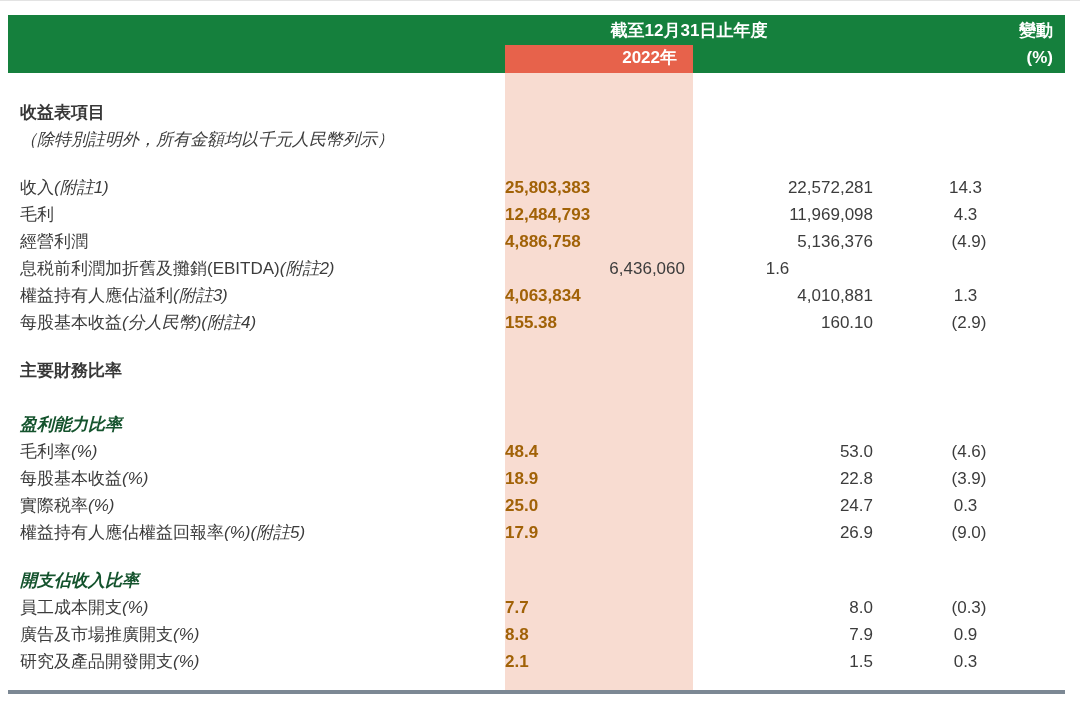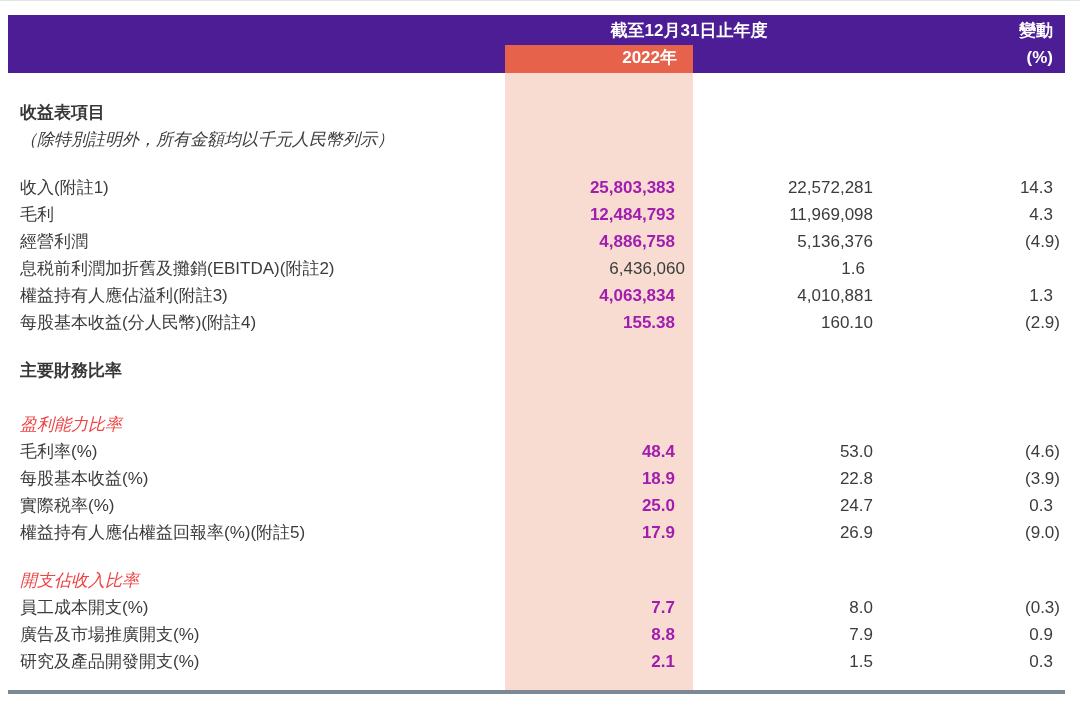--- a/index.html
+++ b/index.html
@@ -6,42 +6,42 @@
   body{width:1080px;height:706px;position:relative;overflow:hidden;
        font-family:"Liberation Sans","DejaVu Sans",sans-serif;
        -webkit-font-smoothing:antialiased;}
   .sheet{position:absolute;inset:0;}
   .top-hairline{position:absolute;left:0;top:0;width:1080px;height:1px;background:#e3e3e3;}
 
   
   .pink-col{position:absolute;left:505px;top:73px;width:188px;height:617px;background:#f8dcd1;}
 
   
-  .header-bar{position:absolute;left:8px;top:15px;width:1057px;height:58px;background:#4c1d95;color:#ffffff;}
+  .header-bar{position:absolute;left:8px;top:15px;width:1057px;height:58px;background:#15803d;color:#ffffff;}
   .hdr-overlay-2022{position:absolute;left:497px;top:30px;width:188px;height:28px;background:#e7624b;}
   .hdr-line1{position:absolute;top:0;height:30px;line-height:32px;font-size:17px;font-weight:700;}
   .hdr-line2{position:absolute;top:30px;height:16px;line-height:26px;font-size:17px;}
   .hdr-period{left:497px;width:368px;text-align:center;}
   .hdr-change{right:12px;text-align:right;}
   .hdr-2022{left:497px;width:172px;text-align:right;font-weight:700;}
   .hdr-2021{left:723px;width:180px;text-align:right;font-weight:700;margin-top:36px;}
   .hdr-pct{right:12px;text-align:right;font-weight:700;}
 
   
   .tbl{position:absolute;left:8px;top:88px;width:1057px;color:#3c3c3c;}
   .row{display:flex;height:27px;line-height:27px;font-size:17px;}
   .c1{flex:0 0 497px;padding-left:12px;box-sizing:border-box;white-space:nowrap;overflow:hidden;}
-  .c2{flex:0 0 188px;padding-right:18px;box-sizing:border-box;text-align:right;
-      font-weight:700;color:#a21caf;white-space:nowrap;}
+  .c2{flex:0 0 188px;padding-right:18px;box-sizing:border-box;text-align:left;
+      font-weight:700;color:#a16207;white-space:nowrap;}
   .c3{flex:0 0 185px;padding-right:5px;box-sizing:border-box;text-align:right;white-space:nowrap;}
-  .c4{flex:0 0 187px;padding-right:12px;box-sizing:border-box;text-align:right;white-space:nowrap;}
+  .c4{flex:0 0 187px;padding-right:12px;box-sizing:border-box;text-align:center;white-space:nowrap;}
   .row.head .c1{font-weight:700;color:#383838;}
-  .row.head-italic .c1{font-weight:400;font-style:italic;color:#ef4444;}
+  .row.head-italic .c1{font-weight:700;font-style:italic;color:#14532d;}
   .row.subtitle .c1{font-style:italic;}
-  .note{margin-top:26px;}
+  .note{font-style:italic;margin-top:26px;}
   .paren{margin-right:-7px;margin-top:20px;}
 
   .bottom-rule{position:absolute;left:8px;top:690px;width:1057px;height:4px;background:#7c8894;}
 </style>
 </head>
 <body>
 
 <div class="sheet">
   <div class="top-hairline"></div>
 

